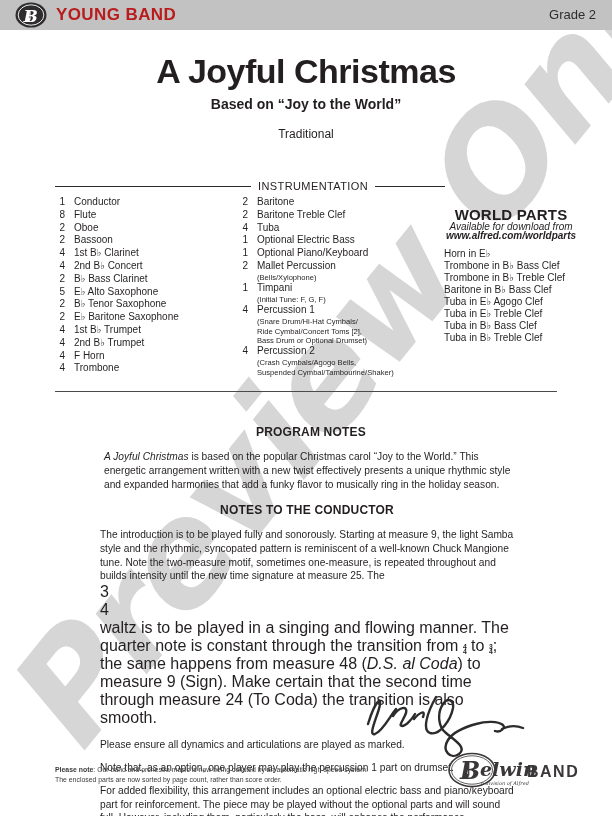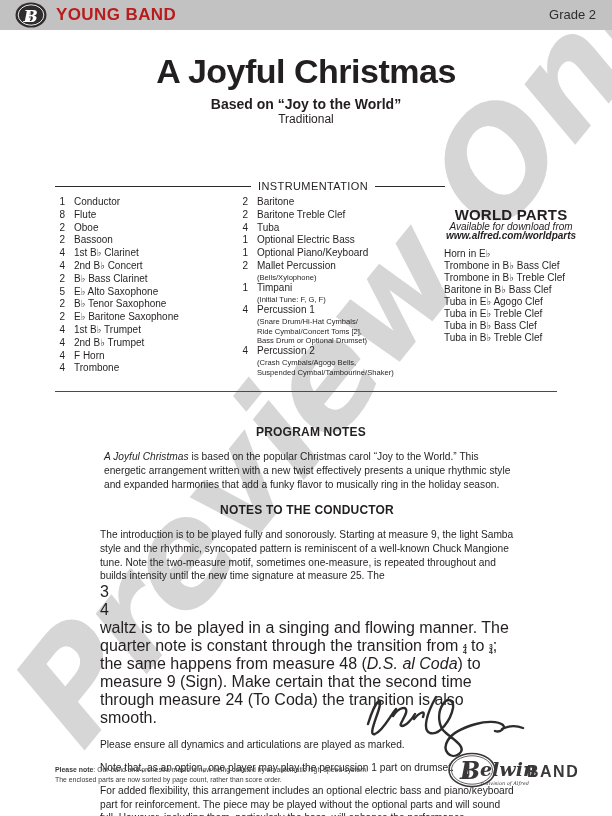--- a/index.html
+++ b/index.html
@@ -21,21 +21,21 @@
   
   .topbar { left:0; top:0; width:612px; height:30px; background:#c3c2c3; }
   .topbar .logo { position:absolute; left:14px; top:1px; }
   .topbar .brand { position:absolute; left:56px; top:0; line-height:30px; font-size:17px; font-weight:bold; letter-spacing:.4px; color:#b91c1c; }
   .topbar .grade { position:absolute; right:16px; top:0; line-height:30px; font-size:13px; color:#2e2c2d; }
 
   
   .titleblock { left:0; top:52px; width:612px; text-align:center; }
   .titleblock .main { font-size:34px; font-weight:bold; letter-spacing:-.5px; }
   .titleblock .based { font-size:14px; font-weight:bold; margin-top:5px; }
-  .titleblock .composer { font-size:12px; }
+  .titleblock .composer { font-size:12px; margin-top:15px; }
   .titleblock .arranger { font-size:12px; font-style:italic; margin-top:2px; }
 
   
   .instr-header { left:55px; top:180px; width:390px; display:flex; align-items:center; gap:7px; }
   .instr-header .hline { border-top:1.6px solid #2a2a2a; height:0; }
   .instr-header .l1 { width:196px; }
   .instr-header .l2 { flex:1; }
   .instr-header .txt { font-size:11px; font-weight:normal; letter-spacing:.4px; white-space:nowrap; }
 
   .col { font-size:10px; }

